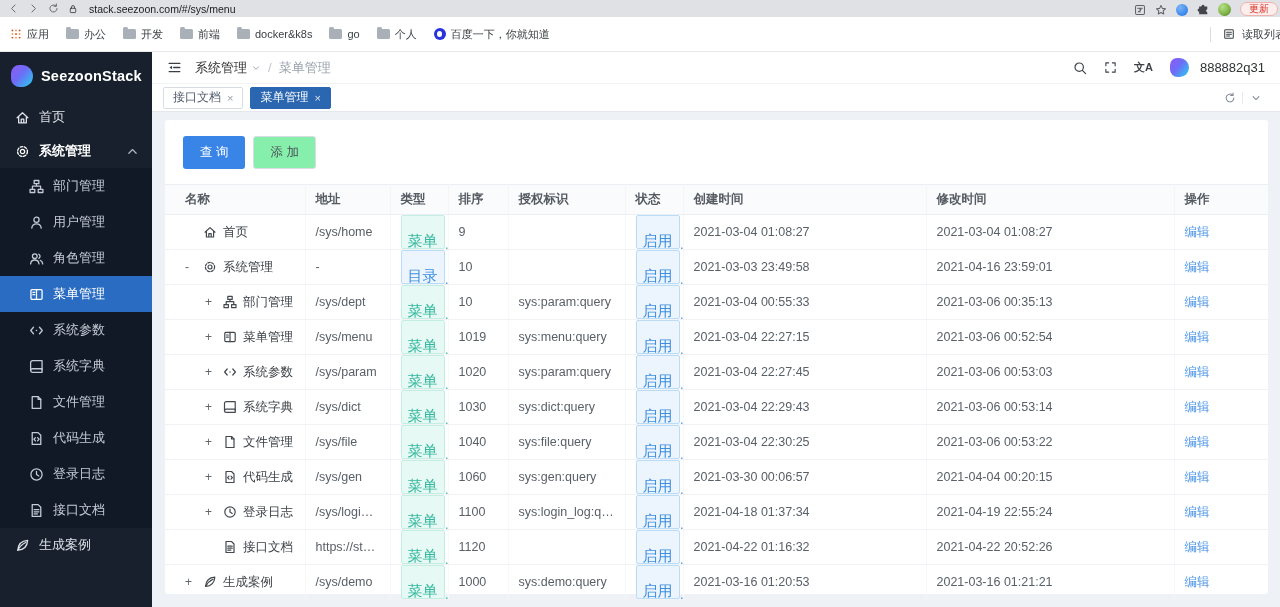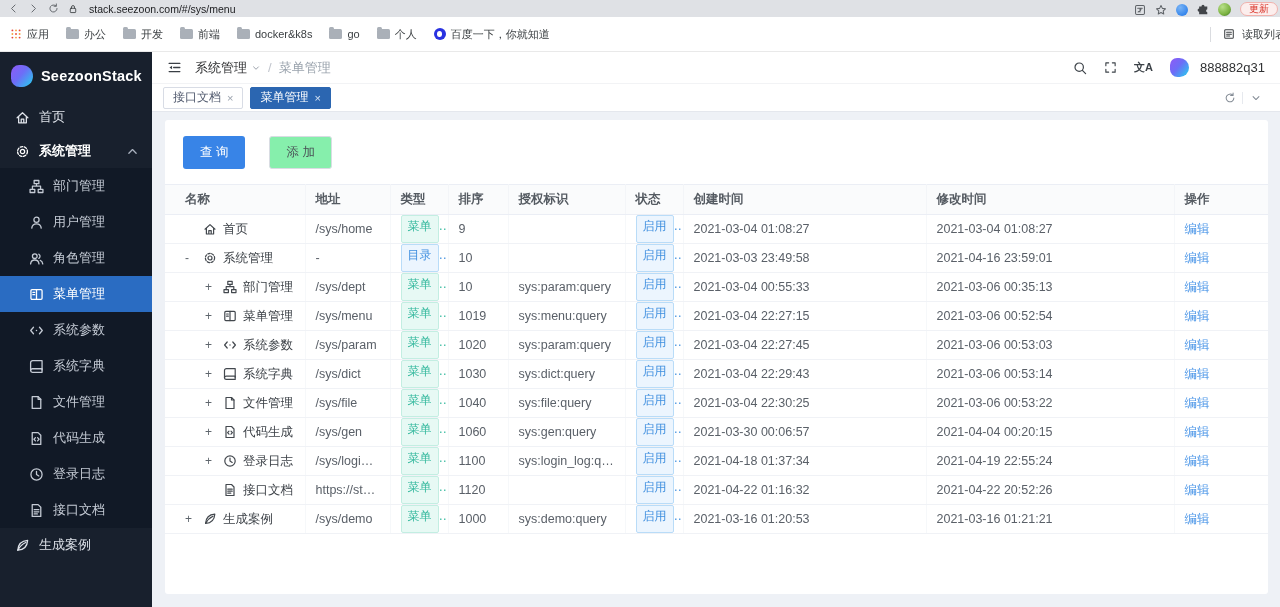--- a/index.html
+++ b/index.html
@@ -51,35 +51,35 @@
   .tab { height:22px; display:flex; align-items:center; gap:6px; padding:0 9px; border:1px solid #d8dce5; background:#fff; color:#515a6e; font-size:12px; cursor:pointer; border-radius:2px; }
   .tab .x { font-size:11px; color:#9aa2ad; }
   .tab.active { background:#2b66b1; border-color:#2b66b1; color:#fff; }
   .tab.active .x { color:#d6e4f5; }
   .tab-tools { margin-left:auto; display:flex; align-items:center; color:#828a94; }
   .tab-tools .tool { width:26px; display:flex; justify-content:center; cursor:pointer; }
   .tab-tools .tool:first-child { border-right:1px solid #e6e9ee; }
 
   .content { flex:1; padding:8px 12px 0 13px; }
   .card { background:#fff; border-radius:3px; height:474px; padding-top:16px; }
-  .btns { display:flex; gap:24px; padding:0 18px 15px; }
+  .btns { display:flex; gap:8px; padding:0 18px 15px; }
   .btn { font-size:12.5px; border-radius:3px; padding:7px 16px; cursor:pointer; border:1px solid transparent; }
   .btn-primary { background:#3884e7; color:#fff; }
   .btn-plain { background:#86efac; border-color:#d9dce3; color:#4a5056; }
 
   table { width:100%; border-collapse:collapse; table-layout:fixed; font-size:12.5px; color:#5a6068; }
   th { background:#fafbfc; color:#555b62; font-weight:bold; text-align:left; height:30px; padding:0 10px; border-top:1px solid #ebeef5; border-bottom:1px solid #ebeef5; border-right:1px solid #f3f5f8; }
   td { height:29px; padding:0 10px; border-bottom:1px solid #f0f2f6; border-right:1px solid #f6f8fa; white-space:nowrap; overflow:hidden; text-overflow:ellipsis; }
   th:last-child, td:last-child { border-right:none; }
   td.c-name { color:#3c4147; }
   .ind-p { padding-left:20px !important; }
   .ind-c { padding-left:40px !important; }
   .tgl { display:inline-block; width:18px; color:#5f666d; font-size:12px; cursor:pointer; }
   .ric { width:14px; height:14px; margin-right:6px; color:#43484e; vertical-align:-2.5px; }
-  .tag { display:inline-block; height:28px; line-height:17px; padding:2px 6px; font-size:12px; border-radius:2px; }
+  .tag { display:inline-block; height:28px; line-height:17px; padding:16px 6px; font-size:15px; border-radius:2px; }
   .tag-teal { color:#33b89d; background:#e7f9f4; border:1px solid #c3eee2; }
   .tag-blue { color:#3f8fdf; background:#ecf5fe; border:1px solid #b9dcf8; }
   .edit { color:#4d97e8; cursor:pointer; }
 </style>
 </head>
 <body>
 
 <svg width="0" height="0" style="position:absolute">
   <defs>
     <symbol id="i-home" viewBox="0 0 14 14">

